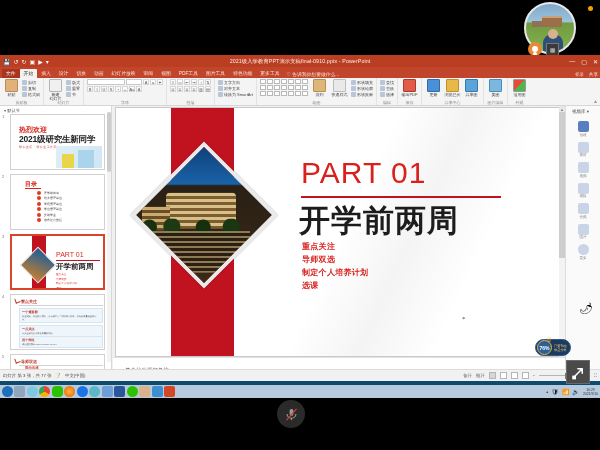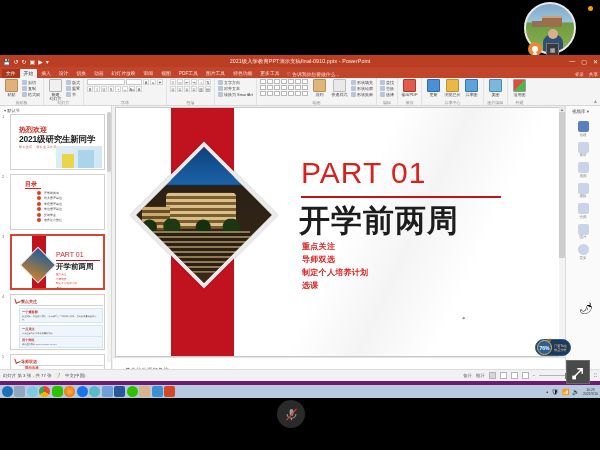--- a/index.html
+++ b/index.html
@@ -30,21 +30,21 @@
   .wc-avatar { width: 14px; height: 14px; border-radius: 50%; background: #e8893a;
     display: flex; align-items: center; justify-content: center; }
   .wc-avatar::after { content: ""; width: 6px; height: 6px; border-radius: 50%; background: #fff;
     box-shadow: 0 5px 0 -1px #fff; }
   .wc-grid { width: 13px; height: 13px; background: #3a3a3a; border: 1px solid #777;
     font-size: 6px; color: #ccc; display: flex; align-items: center; justify-content: center; }
   .wc-amber { position: absolute; top: 6px; left: 588px; width: 5px; height: 5px;
     border-radius: 50%; background: #f0a000; }
 
   
-  .app { position: absolute; left: 0; top: 55px; width: 600px; height: 330px; background: #701a75; }
+  .app { position: absolute; left: 0; top: 55px; width: 600px; height: 330px; background: #0c4a6e; }
 
   .titlebar { height: 12px; background: #b93e22; display: flex; align-items: center;
     position: relative; color: #fff; }
   .qat { display: flex; align-items: center; gap: 3px; padding-left: 3px; }
   .qat span { font-size: 6px; opacity: .95; }
   .apptitle { position: absolute; left: 0; right: 0; text-align: center; font-size: 5.3px;
     letter-spacing: .1px; color: #fdece6; white-space: nowrap; }
   .winbtns { position: absolute; right: 2px; display: flex; gap: 6px; font-size: 6px; color: #fff; }
 
   .tabbar { height: 11px; background: #c0452a; display: flex; align-items: flex-end;

